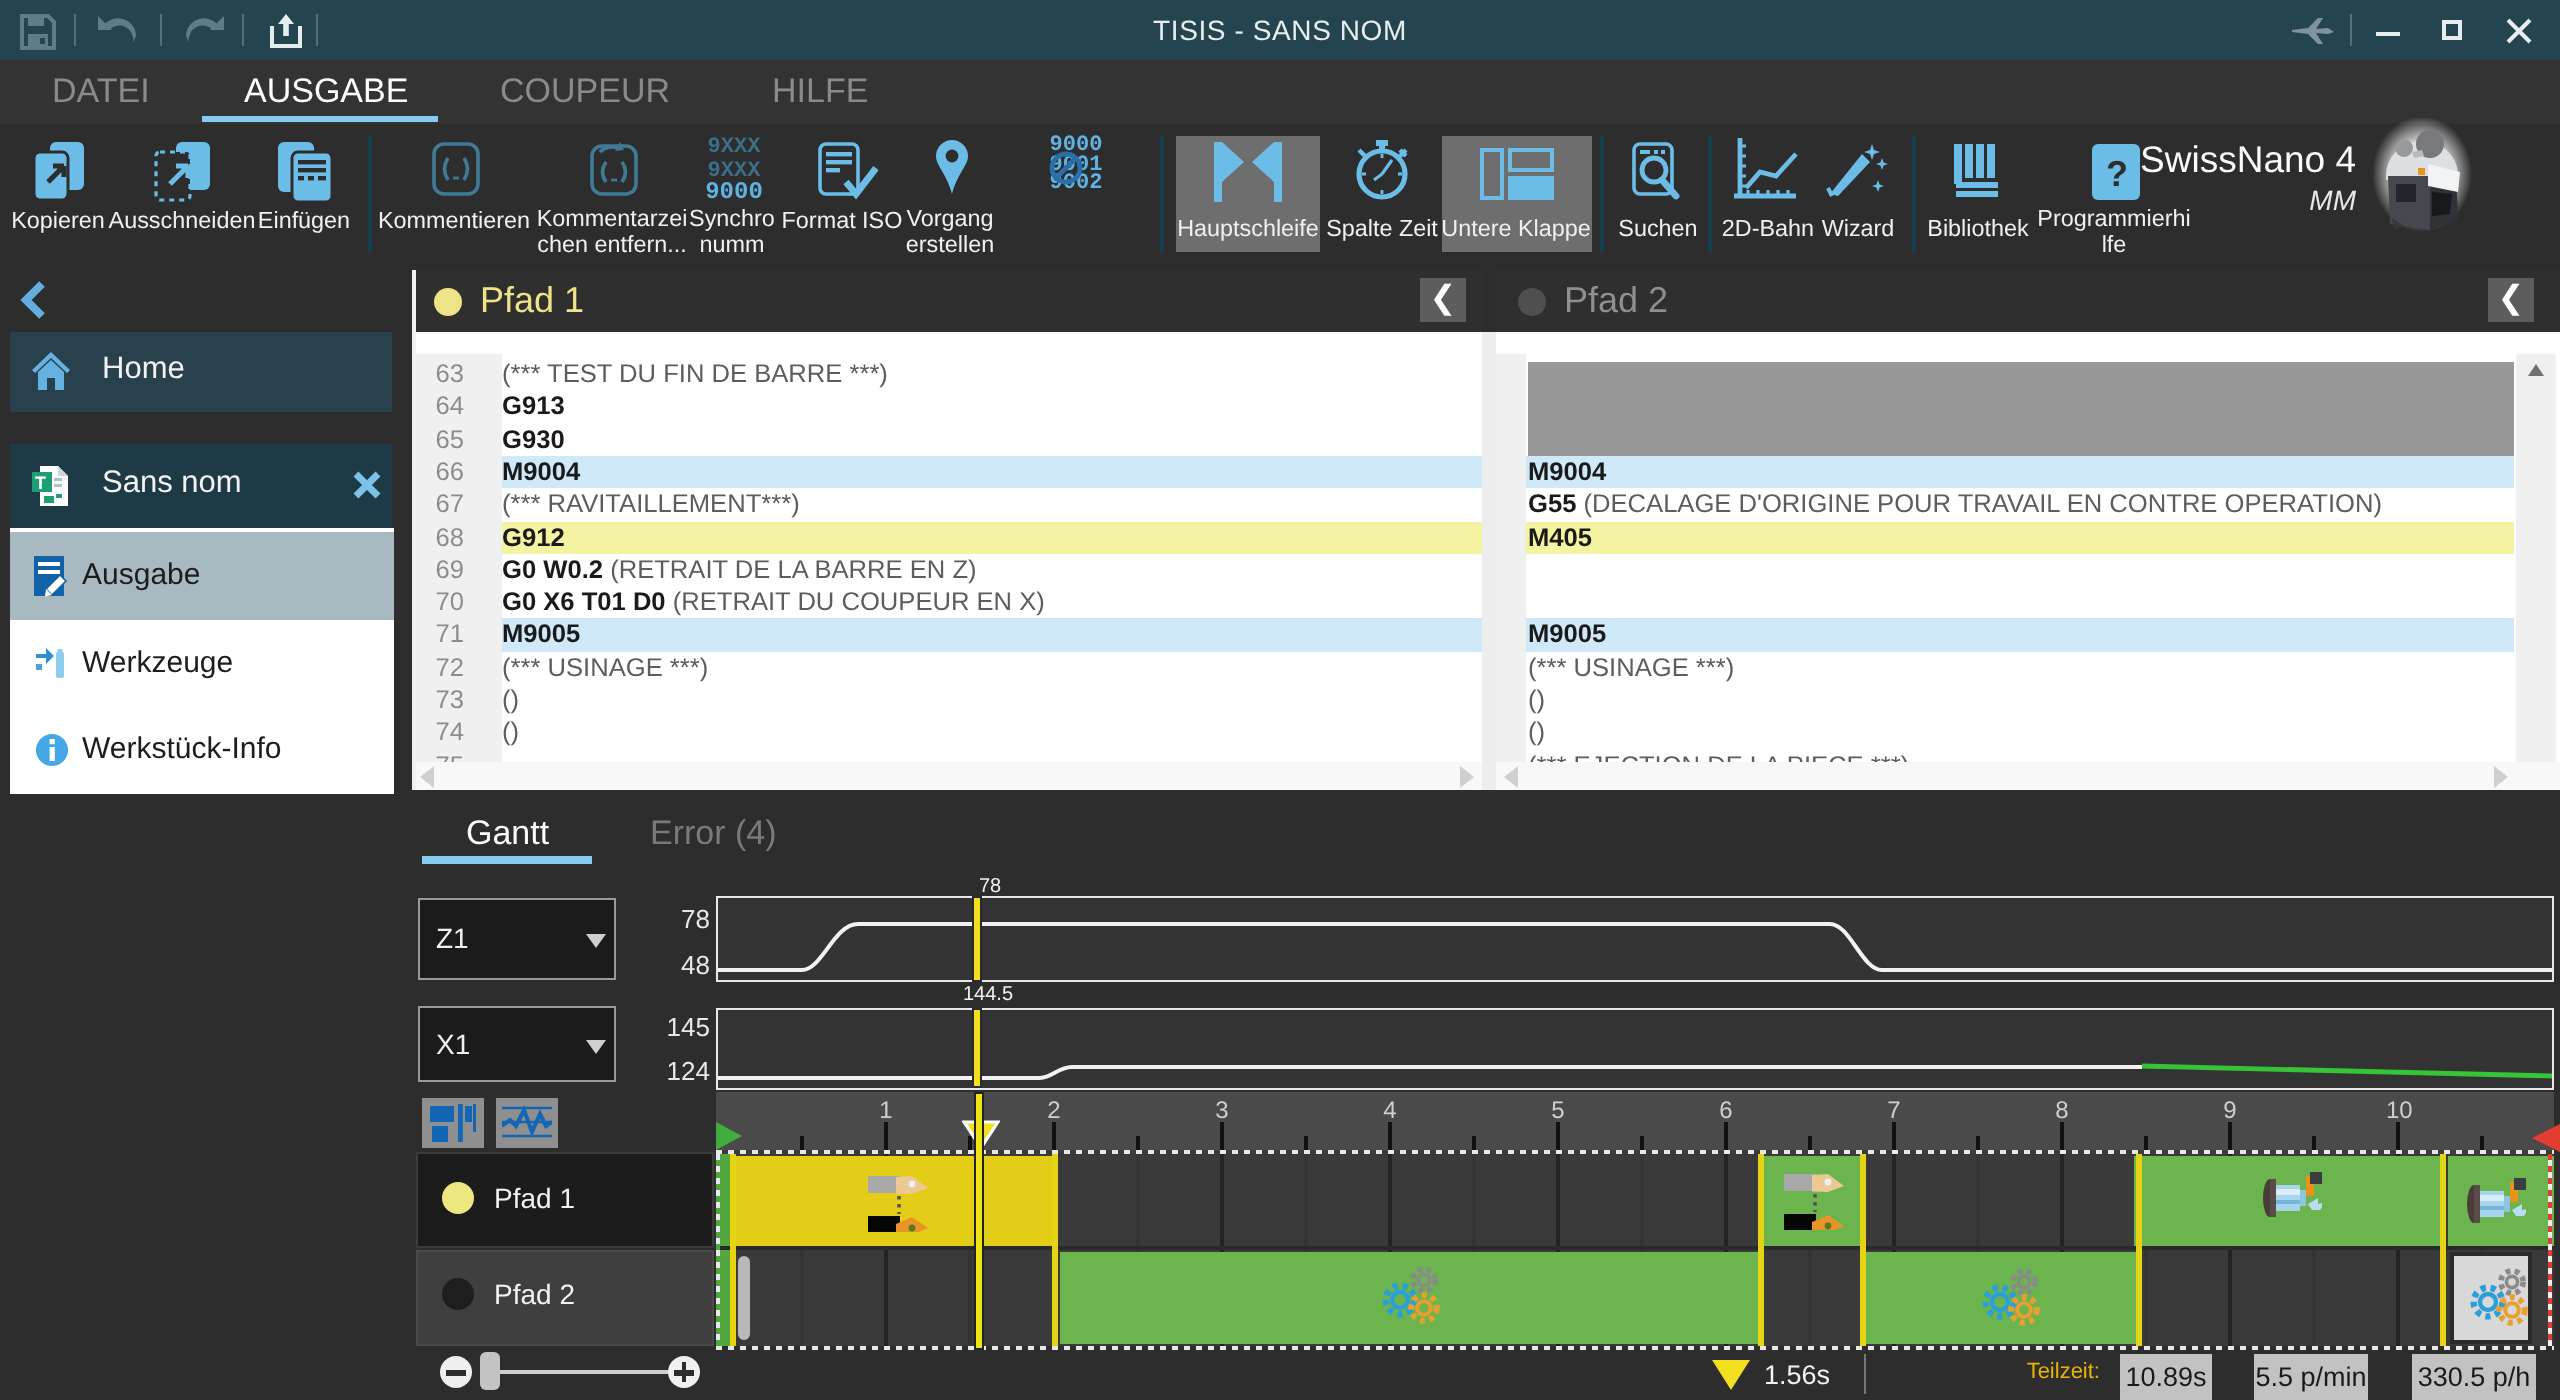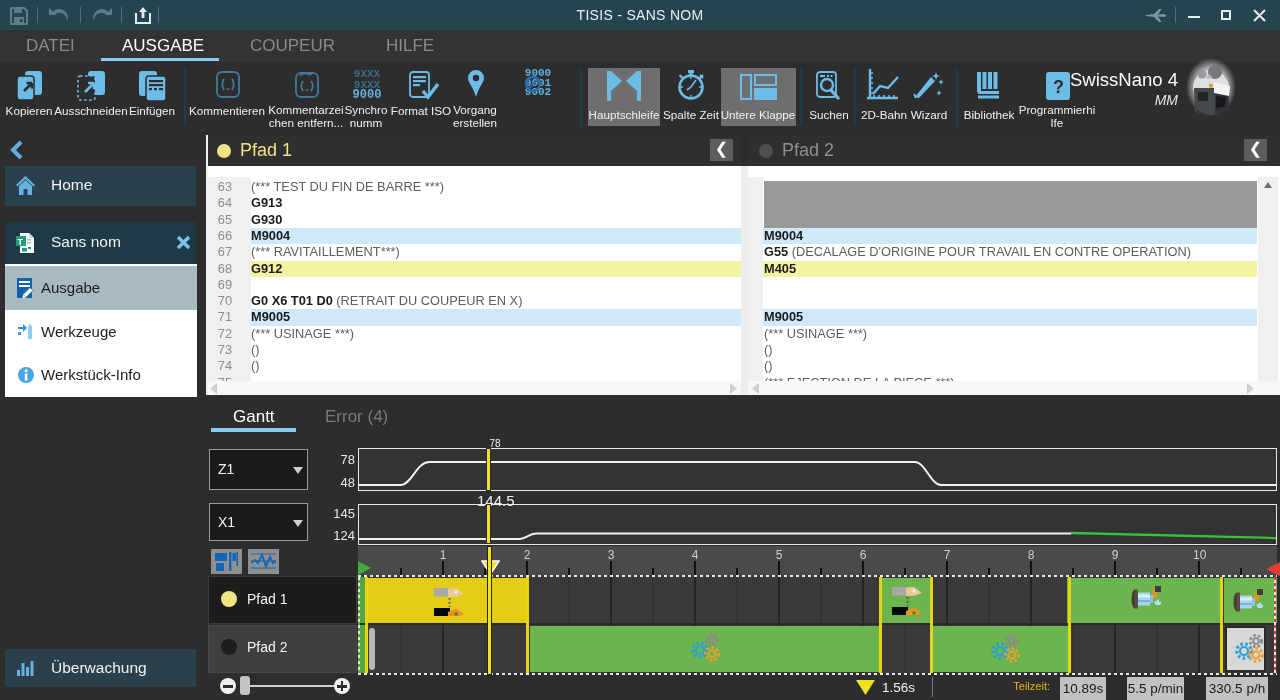--- a/index.html
+++ b/index.html
@@ -332,29 +332,20 @@
       <div class="wrow" style="top:89px;">
         <svg class="abs" style="left:13px;top:14px;" width="16" height="16" viewBox="0 0 16 16">
           <circle cx="8" cy="8" r="8" fill="#45a7e5"></circle>
           <rect x="6.8" y="2.5" width="2.6" height="2.6" fill="#fff"></rect>
           <rect x="6.8" y="6.5" width="2.6" height="7" fill="#fff"></rect>
         </svg>
         <div class="lbl">Werkstück-Info</div>
       </div>
     </div>
 
-    <div class="siderow" style="top:515px;height:38px;background:#2a414c;">
-      <svg class="abs" style="left:12px;top:12px;" width="17" height="15" viewBox="0 0 17 15">
-        <rect x="0" y="9" width="3" height="6" fill="#64b1e2"></rect>
-        <rect x="4.5" y="2" width="3" height="13" fill="#64b1e2"></rect>
-        <rect x="9" y="6" width="3" height="9" fill="#64b1e2"></rect>
-        <rect x="13.5" y="0" width="3" height="15" fill="#64b1e2"></rect>
-      </svg>
-      <div class="lbl" style="top:10px;">Überwachung</div>
-    </div>
   </div>
 
   <div class="abs" style="left:741px;top:166px;width:7px;height:229px;background:#ededed;"></div>
 
   <div class="editor" id="ed1" style="left:206px; width:535px;">
     <div class="edhead">
       <div class="dot" style="background:#efe388;"></div>
       <div class="nm" style="color:#efe388;">Pfad 1</div>
       <div class="back" style="left:504px;">❮</div>
     </div>
@@ -375,20 +366,21 @@
       <div class="ln" style="left:0;width:26px;top:148.7px;">72</div>
       <div class="ln" style="left:0;width:26px;top:165px;">73</div>
       <div class="ln" style="left:0;width:26px;top:181.3px;">74</div>
       <div class="ln" style="left:0;width:26px;top:197.6px;">75</div>
       <div class="cl" style="left:45px;top:2px;"><span class="c">(*** TEST DU FIN DE BARRE ***)</span></div>
       <div class="cl" style="left:45px;top:18.3px;">G913</div>
       <div class="cl" style="left:45px;top:34.6px;">G930</div>
       <div class="cl" style="left:45px;top:50.9px;">M9004</div>
       <div class="cl" style="left:45px;top:67.2px;"><span class="c">(*** RAVITAILLEMENT***)</span></div>
       <div class="cl" style="left:45px;top:83.5px;">G912</div>
+      <div class="cl" style="left:45px;top:99.8px;">G0 W0.2 <span class="c">(RETRAIT DE LA BARRE EN Z)</span></div>
       <div class="cl" style="left:45px;top:116.1px;">G0 X6 T01 D0 <span class="c">(RETRAIT DU COUPEUR EN X)</span></div>
       <div class="cl" style="left:45px;top:132.4px;">M9005</div>
       <div class="cl" style="left:45px;top:148.7px;"><span class="c">(*** USINAGE ***)</span></div>
       <div class="cl" style="left:45px;top:165px;"><span class="c">()</span></div>
       <div class="cl" style="left:45px;top:181.3px;"><span class="c">()</span></div>
     </div>
     <div class="hscroll">
       <svg class="abs" style="left:4px;top:2px;" width="7" height="11" viewBox="0 0 7 11">
           <path d="M7 0 L0 5.5 L7 11 Z" fill="#cfcfcf"></path>
         </svg>
@@ -472,21 +464,21 @@
 
     <div class="chartbox" style="top:107px;height:41px;">
       <svg width="917" height="39" viewBox="0 0 917 39">
         <path d="M0 34 L161 34 C167 34 170 28.5 177 28.5 L712 28.5" fill="none" stroke="#f2f2f2" stroke-width="2"></path>
         <path d="M712 28 L917 33" fill="none" stroke="#35c435" stroke-width="2.4"></path>
       </svg>
     </div>
 
     <div class="abs" style="left:278px;top:41px;width:34px;text-align:center;font-size:10px;color:#f0f0f0;">78</div>
     <div class="abs" style="left:287px;top:52px;width:3px;height:41px;background:#f2e020;outline:1px solid #2a2a2a;"></div>
-    <div class="abs" style="left:277px;top:95px;width:34px;text-align:center;font-size:15px;color:#f0f0f0;">144.5</div>
+    <div class="abs" style="left:277px;top:95px;width:34px;text-align:center;font-size:10px;color:#f0f0f0;">144.5</div>
     <div class="abs" style="left:287px;top:108px;width:3px;height:38px;background:#f2e020;outline:1px solid #2a2a2a;"></div>
 
     <div class="abs" style="left:11px;top:152px;width:31px;height:25px;background:#8f8f8f;">
       <svg class="abs" style="left:4px;top:3px;" width="23" height="19" viewBox="0 0 23 19">
         <rect x="0" y="1" width="12" height="8" fill="#1266b4"></rect>
         <rect x="1" y="11" width="8" height="8" fill="#1266b4"></rect>
         <rect x="14" y="0" width="2.4" height="19" fill="#1266b4"></rect>
         <rect x="17.5" y="1" width="3.5" height="8" fill="#1266b4"></rect>
         <rect x="21.5" y="0" width="1.5" height="14" fill="#1266b4"></rect>
       </svg>

